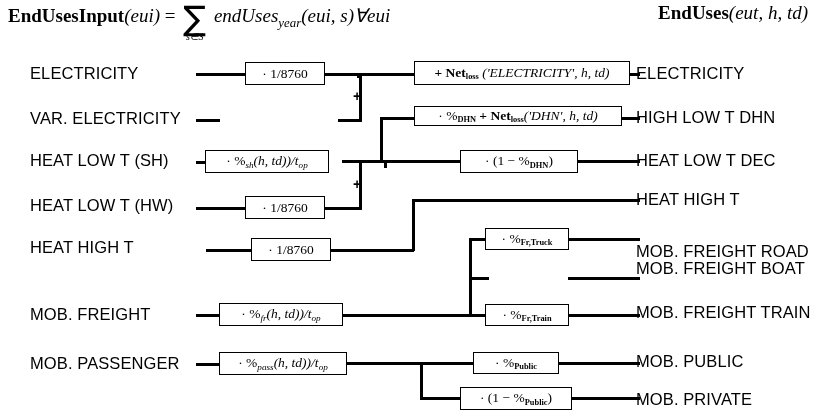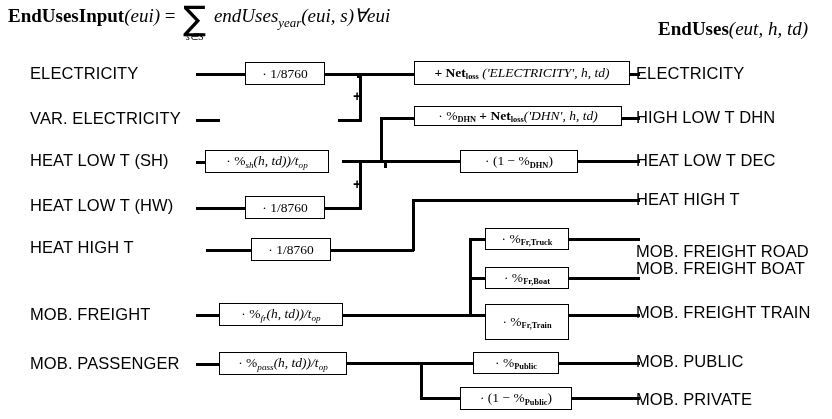--- a/index.html
+++ b/index.html
@@ -11,21 +11,21 @@
       font-size:19px;white-space:nowrap;}
   .eq b{font-weight:bold;font-family:"Liberation Serif",serif;}
   .eq i{font-style:italic;}
   .sum{display:inline-block;position:relative;vertical-align:-8px;margin:0 3px;}
   .sum .sig{font-size:34px;line-height:26px;font-family:"DejaVu Sans",sans-serif;font-weight:400;}
   .sum .sub{position:absolute;left:50%;transform:translateX(-50%);top:26px;
             font-size:10px;font-style:italic;font-family:"Liberation Serif",serif;white-space:nowrap;}
   .sup{font-size:0.68em;vertical-align:-0.35em;font-style:italic;}
   .supb{font-size:0.62em;vertical-align:-0.32em;font-weight:bold;font-style:normal;margin-top:13px;}
 
-  .rhead{position:absolute;right:24px;top:18px;font-family:"Liberation Serif",serif;
+  .rhead{position:absolute;right:24px;top:2px;font-family:"Liberation Serif",serif;
          font-size:19px;white-space:nowrap;}
   .rhead b{font-weight:bold;}
   .rhead i{font-style:italic;}
 
   .lbl{position:absolute;font-size:16.5px;white-space:nowrap;letter-spacing:0.1px;
        font-family:"Liberation Sans",sans-serif;}
   .lbl.r{}
   .lbl.l{text-align:right;}
 
   .box{position:absolute;border:1.3px solid #000;background:#fff;
@@ -143,26 +143,23 @@
   <div class="v" style="left:469px;top:238px;height:78px;"></div>
   <div class="h" style="left:469px;top:238px;width:20px;"></div>
   <div class="h" style="left:469px;top:277px;width:20px;"></div>
   <div class="h" style="left:469px;top:314px;width:20px;"></div>
 
   <div class="box" style="left:485px;top:228px;width:84px;height:22px;">
     <span><span>· %</span><span class="supb">Fr,Truck</span></span>
   </div>
   <div class="h" style="left:568px;top:238px;width:72px;"></div>
 
-  <div class="box" style="left:485px;top:267px;width:84px;height:22px;">
-    <span><span>· %</span><span class="supb">Fr,Boat</span></span>
-  </div>
   <div class="h" style="left:568px;top:277px;width:72px;"></div>
 
-  <div class="box" style="left:485px;top:304px;width:84px;height:36px;">
+  <div class="box" style="left:485px;top:304px;width:84px;height:22px;">
     <span><span>· %</span><span class="supb">Fr,Train</span></span>
   </div>
   <div class="h" style="left:568px;top:314px;width:72px;"></div>
 
   <div class="h" style="left:196px;top:363px;width:24px;"></div>
   <div class="box" style="left:219px;top:352px;width:128px;height:23px;">
     <span><span>· %</span><span class="sup">pass</span><i>(h, td))/t</i><span class="sup">op</span></span>
   </div>
   <div class="h" style="left:346px;top:362px;width:130px;"></div>
   <div class="v" style="left:420px;top:362px;height:38px;"></div>

